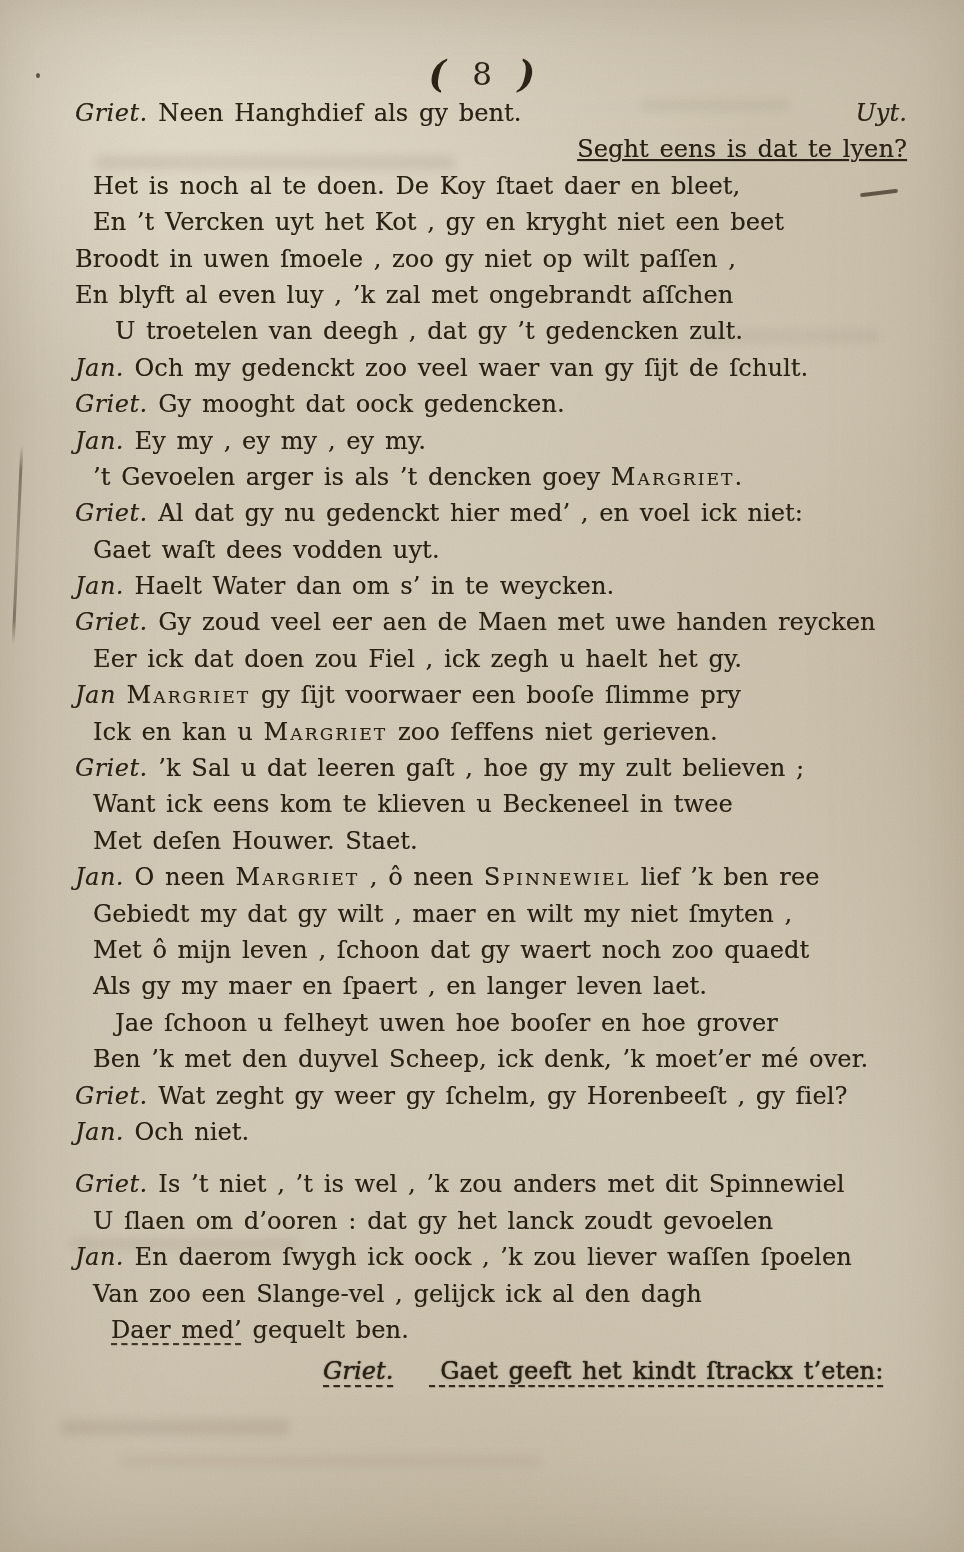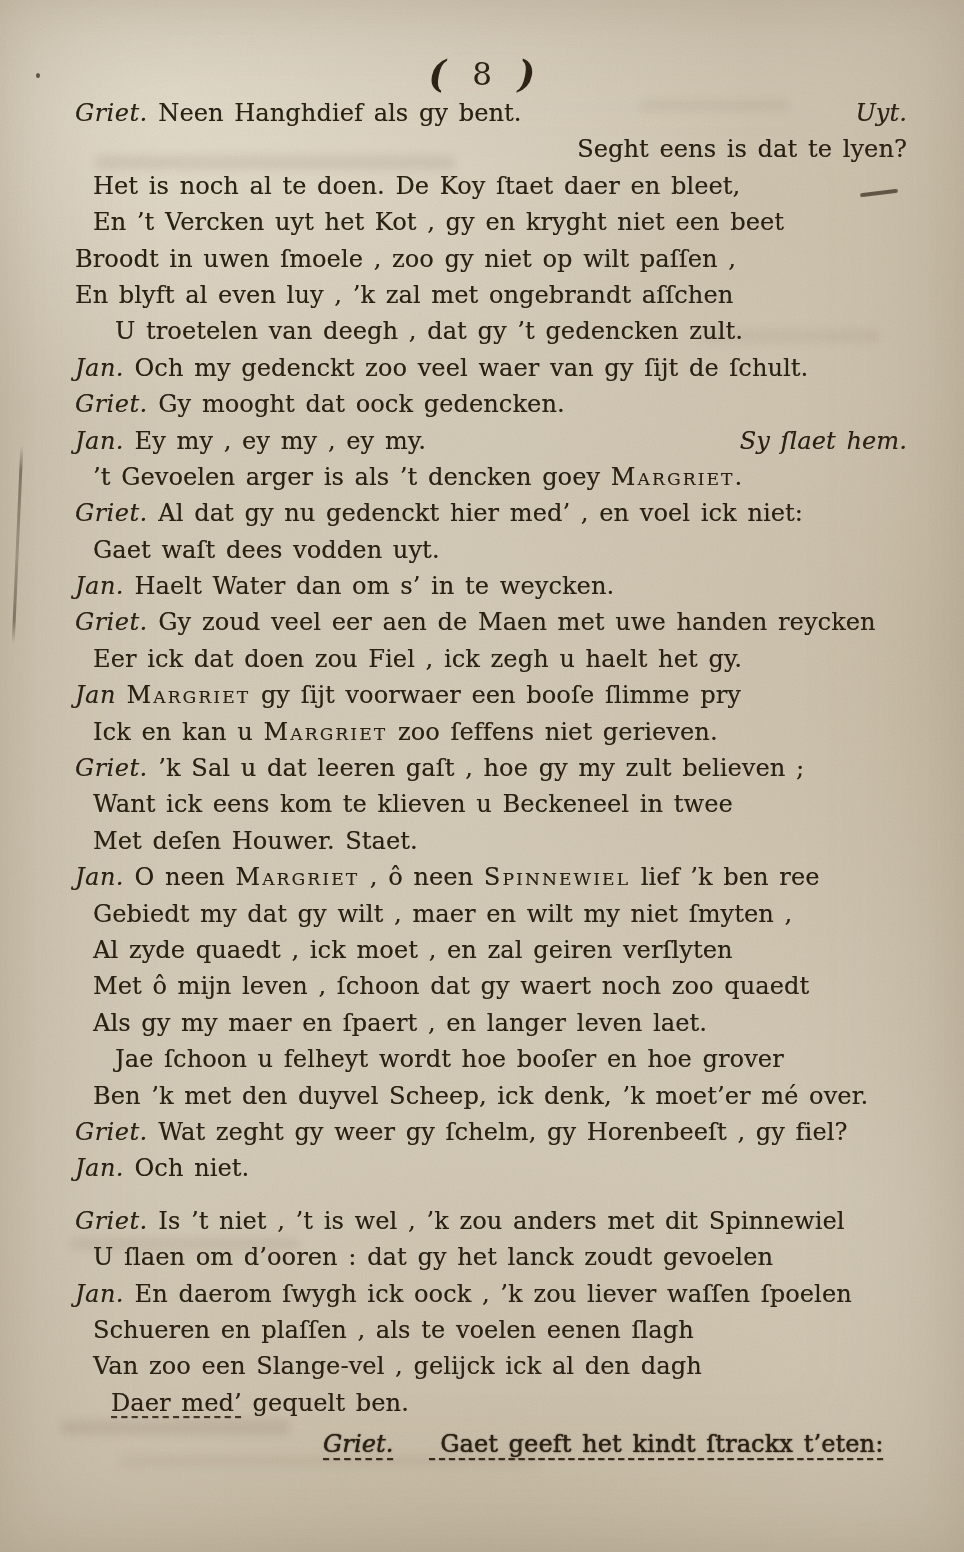--- a/index.html
+++ b/index.html
@@ -24,21 +24,21 @@
   .pageno .num{margin:0 26px;font-size:31px;}
 
   .text{position:absolute;left:75px;top:95px;width:832px;z-index:3;
     font-size:24px;line-height:36.4px;word-spacing:0.12em;letter-spacing:0.005em;
     text-shadow:0.2px 0.3px 0.6px rgba(43,34,22,.5);}
   .line{display:flex;justify-content:space-between;align-items:baseline;height:36.4px;white-space:nowrap;}
   .line .main{white-space:nowrap;}
   .line .stage{white-space:nowrap;padding-left:10px;}
   .ind-i{padding-left:18px;}
   .ind-i2{padding-left:40px;}
-  .ind-r{justify-content:flex-end;}
+  .ind-r{justify-content:flex-end;text-decoration:underline;}
   .ind-c{padding-left:212px;}
   .sp{font-style:italic;letter-spacing:0.02em;}
   .it{font-style:italic;}
   .sc{font-variant:small-caps;letter-spacing:0.09em;}
   .un{text-decoration-line:underline;text-decoration-style:dashed;
       text-decoration-color:rgba(56,44,28,.85);text-decoration-thickness:2.4px;text-underline-offset:6px;margin-left:36px;}
   .smudge{text-shadow:0 0 1.4px rgba(40,30,18,.85),0.3px 0.4px 0.8px rgba(43,34,22,.6);align-items:center;}
 
   .vline{position:absolute;left:16px;top:446px;width:3px;height:198px;z-index:2;
     background:linear-gradient(to bottom,transparent,rgba(70,58,44,.55) 12%,rgba(70,58,44,.30) 55%,rgba(70,58,44,.55) 88%,transparent);
@@ -96,21 +96,20 @@
       <span class="main"><span class="rm">U troetelen van deegh , dat gy ’t gedencken zult.</span></span>
     </div>
     <div class="line ind-f">
       <span class="main"><span class="sp">Jan.</span><span class="rm"> Och my gedenckt zoo veel waer van gy ſijt de ſchult.</span></span>
     </div>
     <div class="line ind-f">
       <span class="main"><span class="sp">Griet.</span><span class="rm"> Gy mooght dat oock gedencken.</span></span>
     </div>
     <div class="line ind-f">
       <span class="main"><span class="sp">Jan.</span><span class="rm"> Ey my , ey my , ey my.</span></span>
-      <span class="stage"><span class="it">Sy ſlaet hem.</span></span>
     </div>
     <div class="line ind-i">
       <span class="main"><span class="rm">’t Gevoelen arger is als ’t dencken goey </span><span class="sc">Margriet</span><span class="rm">.</span></span>
     </div>
     <div class="line ind-f">
       <span class="main"><span class="sp">Griet.</span><span class="rm"> Al dat gy nu gedenckt hier med’ , en voel ick niet:</span></span>
     </div>
     <div class="line ind-i">
       <span class="main"><span class="rm">Gaet waſt dees vodden uyt.</span></span>
     </div>
@@ -138,51 +137,45 @@
     <div class="line ind-i">
       <span class="main"><span class="rm">Met deſen Houwer.  Staet.</span></span>
     </div>
     <div class="line ind-f">
       <span class="main"><span class="sp">Jan.</span><span class="rm"> O neen </span><span class="sc">Margriet</span><span class="rm"> , ô neen </span><span class="sc">Spinnewiel</span><span class="rm"> lief ’k ben ree</span></span>
     </div>
     <div class="line ind-i">
       <span class="main"><span class="rm">Gebiedt my dat gy wilt , maer en wilt my niet ſmyten ,</span></span>
     </div>
     <div class="line ind-i">
-      <span class="main"><span class="rm">Al zyde quaedt , ick moet , en zal geiren verſlyten</span></span>
-    </div>
-    <div class="line ind-i">
       <span class="main"><span class="rm">Met ô mijn leven , ſchoon dat gy waert noch zoo quaedt</span></span>
     </div>
     <div class="line ind-i">
       <span class="main"><span class="rm">Als gy my maer en ſpaert , en langer leven laet.</span></span>
     </div>
     <div class="line ind-i2">
-      <span class="main"><span class="rm">Jae ſchoon u felheyt wordt hoe booſer en hoe grover</span></span>
+      <span class="main"><span class="rm">Jae ſchoon u felheyt uwen hoe booſer en hoe grover</span></span>
     </div>
     <div class="line ind-i">
       <span class="main"><span class="rm">Ben ’k met den duyvel Scheep, ick denk, ’k moet’er mé over.</span></span>
     </div>
     <div class="line ind-f">
       <span class="main"><span class="sp">Griet.</span><span class="rm"> Wat zeght gy weer gy ſchelm, gy Horenbeeſt , gy fiel?</span></span>
     </div>
     <div class="line ind-f">
       <span class="main"><span class="sp">Jan.</span><span class="rm"> Och niet.</span></span>
     </div>
     <div class="line ind-f" style="margin-top: 16px;">
       <span class="main"><span class="sp">Griet.</span><span class="rm"> Is ’t niet , ’t is wel , ’k zou anders met dit Spinnewiel</span></span>
     </div>
     <div class="line ind-i">
       <span class="main"><span class="rm">U ſlaen om d’ooren : dat gy het lanck zoudt gevoelen</span></span>
     </div>
     <div class="line ind-f">
       <span class="main"><span class="sp">Jan.</span><span class="rm"> En daerom ſwygh ick oock , ’k zou liever waſſen ſpoelen</span></span>
-    </div>
-    <div class="line ind-i">
-      <span class="main"><span class="rm">Schueren en plaſſen , als te voelen eenen ſlagh</span></span>
     </div>
     <div class="line ind-i">
       <span class="main"><span class="rm">Van zoo een Slange-vel , gelijck ick al den dagh</span></span>
     </div>
     <div class="line ind-f">
       <span class="main"><span class="un">Daer med’</span><span class="rm"> gequelt ben.</span></span>
     </div>
     <div class="line ind-c smudge" style="margin-top: 5px;">
       <span class="main"><span class="it un">Griet.</span><span class="un"> Gaet geeft het kindt ſtrackx t’eten:</span></span>
     </div>

